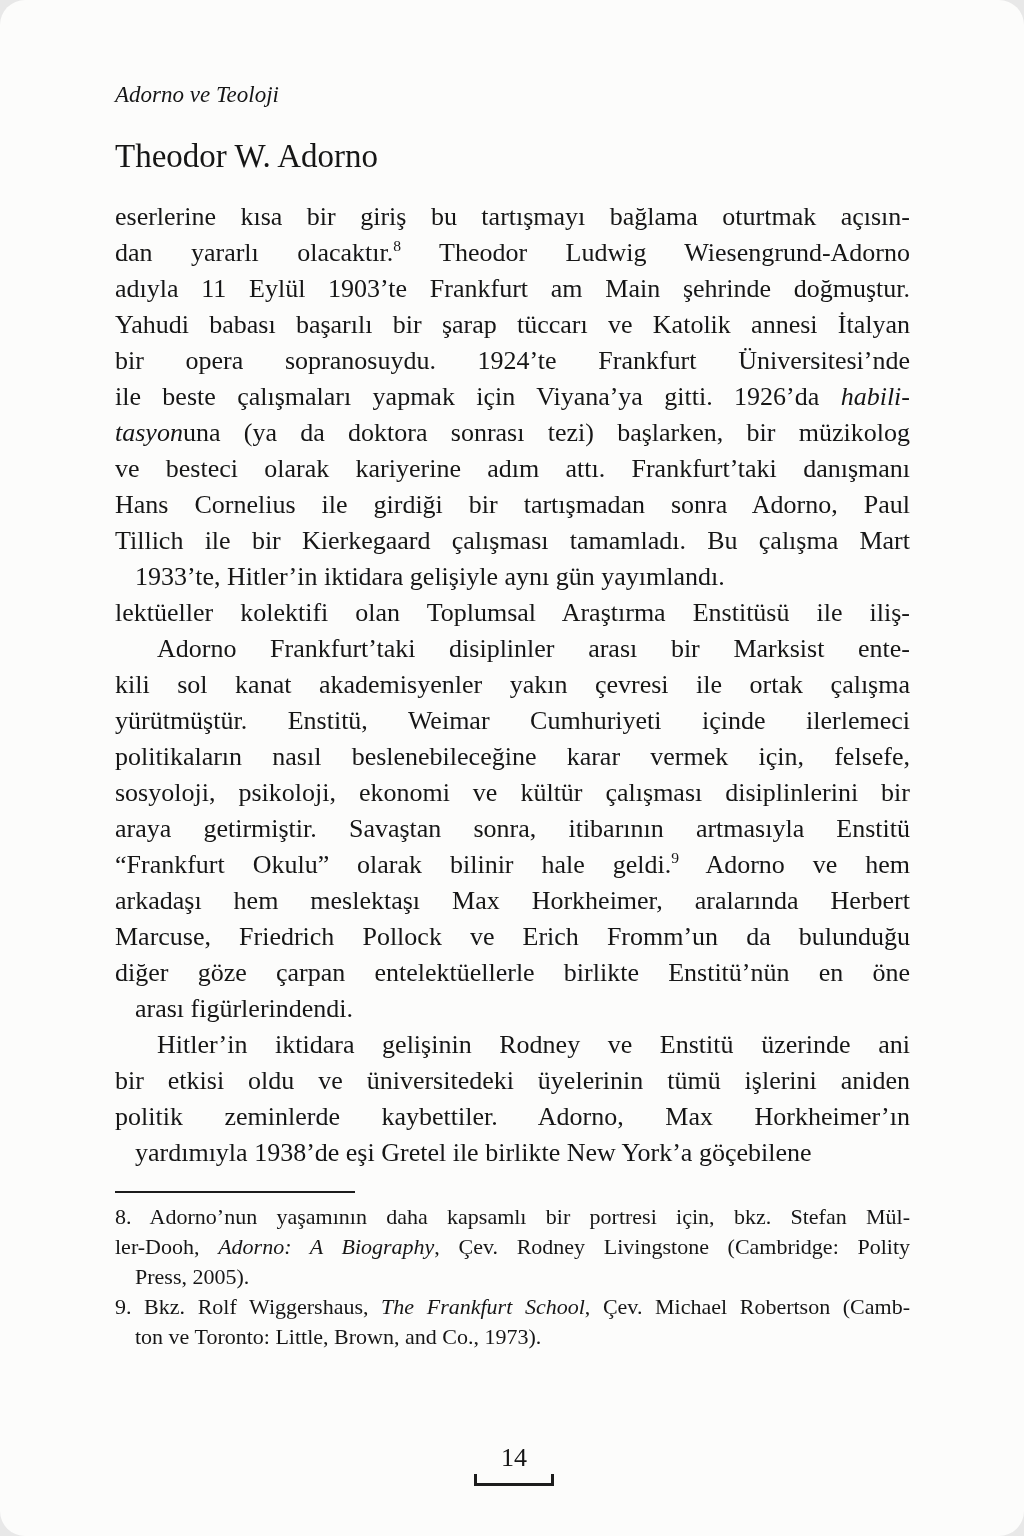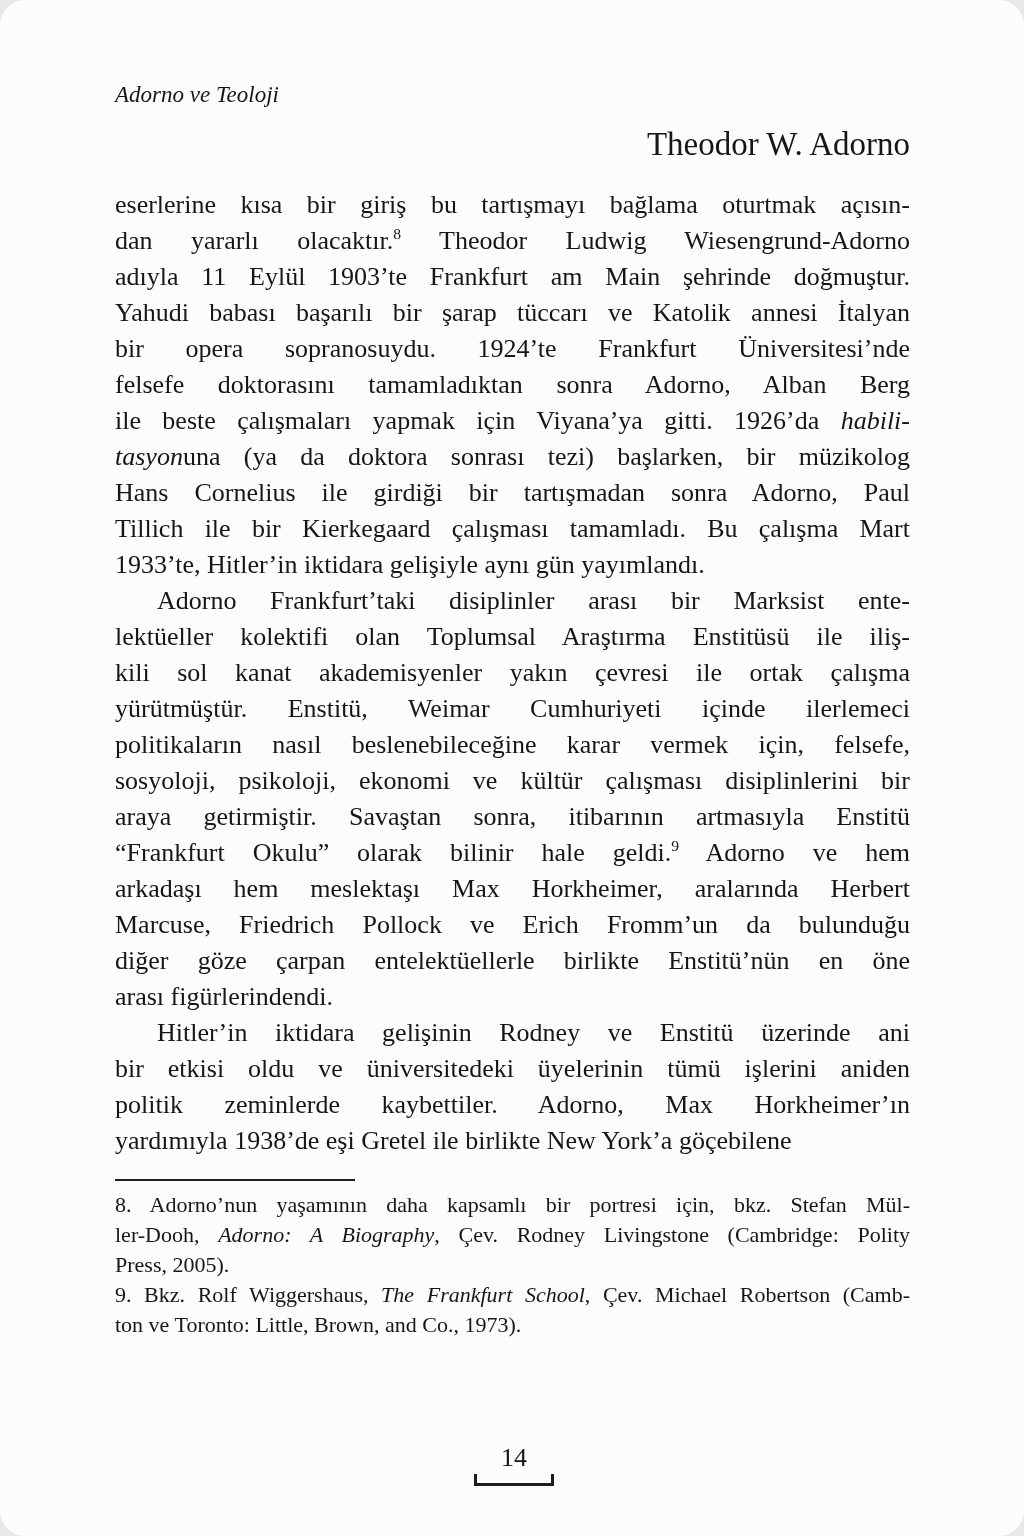--- a/index.html
+++ b/index.html
@@ -23,37 +23,38 @@
     left: 115px;
     top: 82px;
     width: 795px;
   }
   .running-header {
     font-style: italic;
     font-size: 23px;
     line-height: 1.1;
   }
   .page-title {
-    text-align: right;
+    text-align: left;
     font-size: 33px;
     line-height: 1.2;
-    margin-top: 18px;
+    margin-top: 30px;
     font-weight: normal;
   }
   .body-text {
     margin-top: 15px;
     font-size: 26px;
     line-height: 36px;
   }
   .line {
     text-align: justify;
     text-align-last: justify;
   }
   .line.last {
     text-align-last: left;
+    margin-left: 20px;
   }
   .line.indent {
     text-indent: 42px;
   }
   .it { font-style: italic; margin-top: 44px; }
   sup {
     font-size: 0.6em;
     line-height: 0;
     vertical-align: super;
   }
@@ -99,30 +100,30 @@
 
     <h1 class="page-title">Theodor W. Adorno</h1>
 
     <div class="body-text" id="body-text">
         <div>
           <div class="line"><span>eserlerine kısa bir giriş bu tartışmayı bağlama oturtmak açısın-</span></div>
           <div class="line"><span>dan yararlı olacaktır.</span><sup>8</sup><span> Theodor Ludwig Wiesengrund-Adorno</span></div>
           <div class="line"><span>adıyla 11 Eylül 1903’te Frankfurt am Main şehrinde doğmuştur.</span></div>
           <div class="line"><span>Yahudi babası başarılı bir şarap tüccarı ve Katolik annesi İtalyan</span></div>
           <div class="line"><span>bir opera sopranosuydu. 1924’te Frankfurt Üniversitesi’nde</span></div>
-          <div class="line"><span>felsefe doktorasını tamamladıktan sonra Adorno, Alban Berg</span></div>
           <div class="line"><span>ile beste çalışmaları yapmak için Viyana’ya gitti. 1926’da </span><span class="it">habili-</span></div>
           <div class="line"><span class="it">tasyon</span><span>una (ya da doktora sonrası tezi) başlarken, bir müzikolog</span></div>
+          <div class="line"><span>ve besteci olarak kariyerine adım attı. Frankfurt’taki danışmanı</span></div>
           <div class="line"><span>Hans Cornelius ile girdiği bir tartışmadan sonra Adorno, Paul</span></div>
           <div class="line"><span>Tillich ile bir Kierkegaard çalışması tamamladı. Bu çalışma Mart</span></div>
           <div class="line last"><span>1933’te, Hitler’in iktidara gelişiyle aynı gün yayımlandı.</span></div>
         </div>
         <div>
+          <div class="line"><span>lektüeller kolektifi olan Toplumsal Araştırma Enstitüsü ile iliş-</span></div>
           <div class="line indent"><span>Adorno Frankfurt’taki disiplinler arası bir Marksist ente-</span></div>
-          <div class="line"><span>lektüeller kolektifi olan Toplumsal Araştırma Enstitüsü ile iliş-</span></div>
           <div class="line"><span>kili sol kanat akademisyenler yakın çevresi ile ortak çalışma</span></div>
           <div class="line"><span>yürütmüştür. Enstitü, Weimar Cumhuriyeti içinde ilerlemeci</span></div>
           <div class="line"><span>politikaların nasıl beslenebileceğine karar vermek için, felsefe,</span></div>
           <div class="line"><span>sosyoloji, psikoloji, ekonomi ve kültür çalışması disiplinlerini bir</span></div>
           <div class="line"><span>araya getirmiştir. Savaştan sonra, itibarının artmasıyla Enstitü</span></div>
           <div class="line"><span>“Frankfurt Okulu” olarak bilinir hale geldi.</span><sup>9</sup><span> Adorno ve hem</span></div>
           <div class="line"><span>arkadaşı hem meslektaşı Max Horkheimer, aralarında Herbert</span></div>
           <div class="line"><span>Marcuse, Friedrich Pollock ve Erich Fromm’un da bulunduğu</span></div>
           <div class="line"><span>diğer göze çarpan entelektüellerle birlikte Enstitü’nün en öne</span></div>
           <div class="line last"><span>arası figürlerindendi.</span></div>

